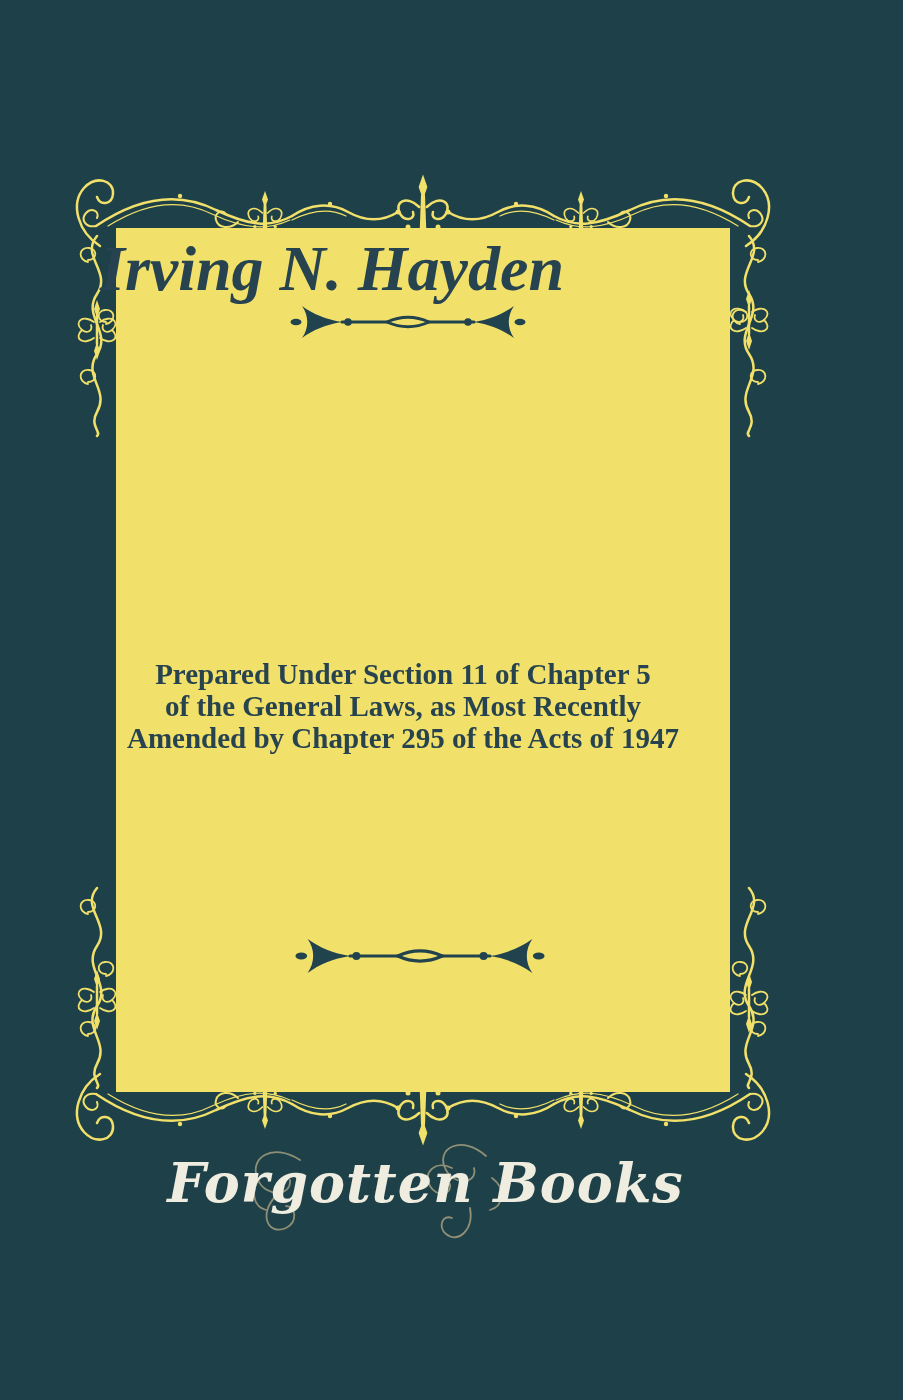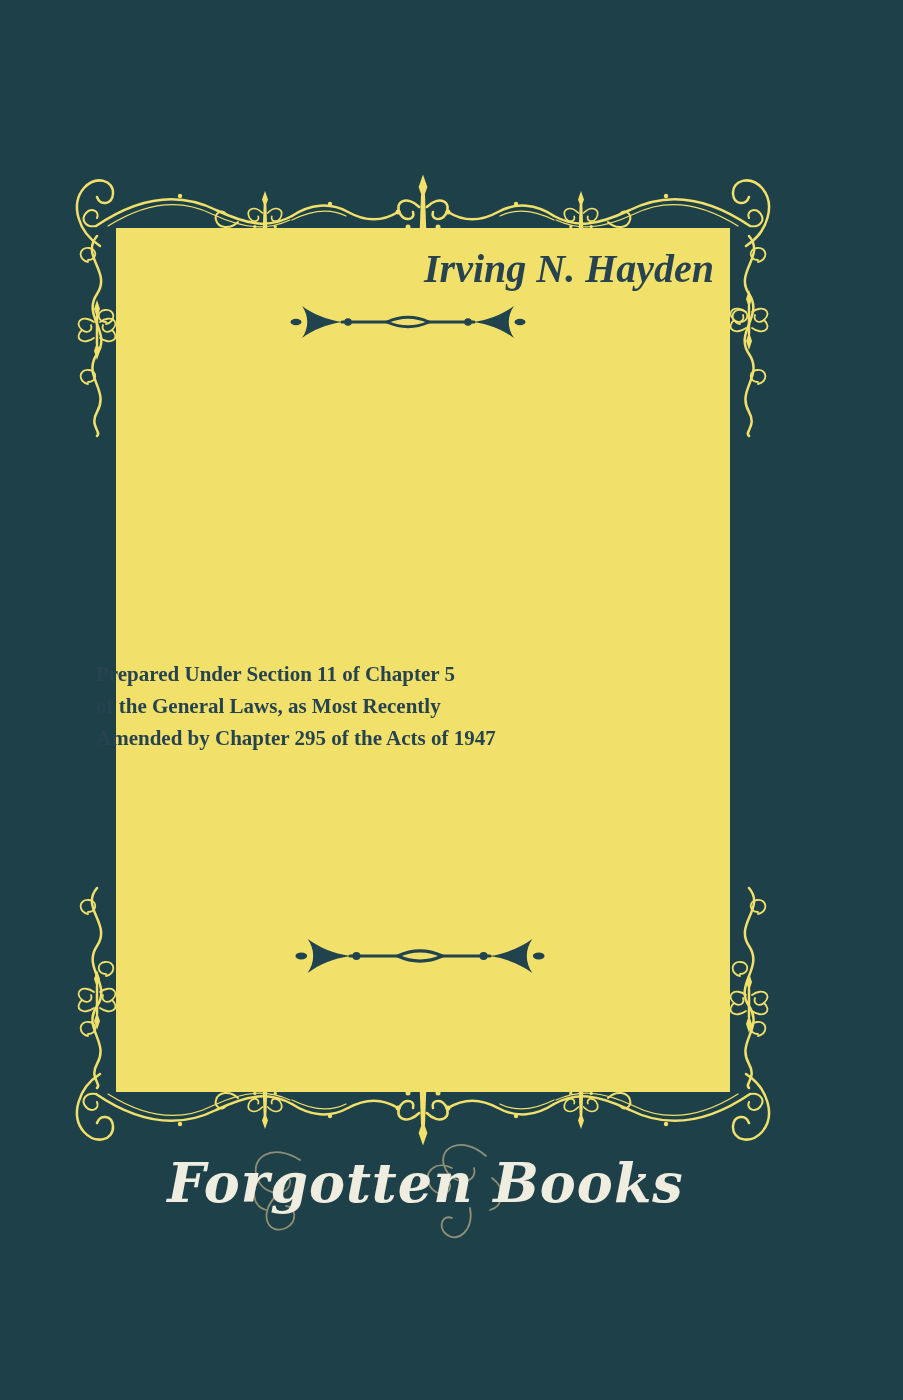--- a/index.html
+++ b/index.html
@@ -4,32 +4,32 @@
 <style>
   html,body{margin:0;padding:0;background:#10262c;}
   .stage{
     position:relative;width:903px;height:1400px;overflow:hidden;
     background:#1e4149;
     font-family:"Liberation Serif",serif;
   }
   .art{position:absolute;left:0;top:0;}
   .textlayer{position:absolute;left:0;top:0;width:903px;height:1400px;}
   .author{
-    position:absolute;left:116px;top:238px;width:614px;text-align:right;
+    position:absolute;left:116px;top:238px;width:614px;text-align:left;
     font-family:"Liberation Serif",serif;font-style:italic;font-weight:600;
-    font-size:40px;line-height:62px;color:#27434f;transform:translateX(-16px);
+    font-size:64px;line-height:62px;color:#27434f;transform:translateX(-16px);
   }
   .title{
     position:absolute;left:116px;top:412px;width:614px;text-align:center;
     font-variant:small-caps;font-size:57px;line-height:70px;color:#27434f;
     white-space:pre-line;transform:translateX(-43px);letter-spacing:.5px;
   }
   .subtitle{
-    position:absolute;left:116px;top:658px;width:614px;
-    font-weight:bold;font-size:21px;line-height:32px;color:#27434f;
+    position:absolute;left:116px;top:658px;width:614px;text-align:center;
+    font-weight:bold;font-size:29px;line-height:32px;color:#27434f;
     white-space:pre-line;transform:translateX(-20px);
   }
   .logo{
     position:absolute;left:0;top:1151px;width:903px;text-align:center;
     font-family:"DejaVu Serif",serif;font-style:italic;font-weight:bold;
     font-size:54px;color:#efece0;letter-spacing:1px;transform:translateX(-26px);
   }
 </style>
 </head>
 <body>

